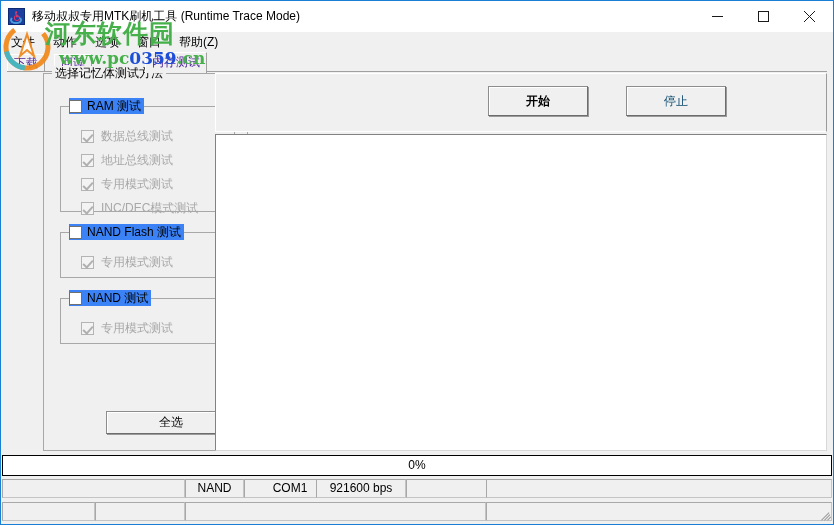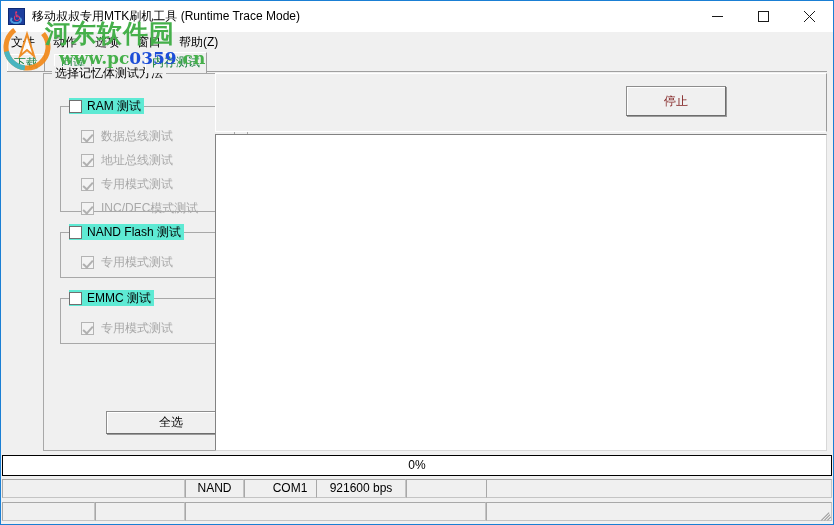--- a/index.html
+++ b/index.html
@@ -116,21 +116,21 @@
     height: 18px;
     line-height: 17px;
     box-sizing: border-box;
     font-size: 12px;
     padding: 0 6px;
     background: #f0f0f0;
     border-left: 1px solid #ffffff;
     border-top: 1px solid #ffffff;
     border-right: 1px solid #a0a0a0;
     white-space: nowrap;
-    color: #15803d;
+    color: #4c1d95;
   }
   .tab.active {
     top: 0px;
     height: 21px;
     line-height: 19px;
     background: #f0f0f0;
     z-index: 3;
     margin-left: 44px;
   }
   #tab-underline {
@@ -160,21 +160,21 @@
     font-size: 12px;
     line-height: 14px;
     height: 14px;
     white-space: nowrap;
     color: #000;
   }
   .groupbox > .gb-title-chk {
     position: absolute;
     top: -9px; left: 8px;
     height: 16px;
-    background: #5eead4;
+    background: #3b82f6;
     padding: 0 3px 0 0;
     display: flex;
     align-items: center;
     white-space: nowrap;
   }
   .gb-title-chk .cb { margin-right: 5px; }
   .gb-title-chk .lbl { font-size: 12px; line-height: 14px; color: #000; }
 
   
   .cb {
@@ -223,21 +223,21 @@
     border-bottom-color: #6d6d6d;
     box-shadow: inset 1px 1px 0 #ffffff, 1px 1px 0 #9a9a9a;
     font-size: 12px;
     color: #000;
     text-align: center;
     padding: 0;
     font-family: "Liberation Sans", "DejaVu Sans", sans-serif;
     cursor: default;
   }
   .btn.bold { font-weight: bold; }
-  .btn.disabled { color: #7f1d1d; }
+  .btn.disabled { color: #0c4a6e; }
 
   #btn-select-all {
     left: 62px; top: 337px;
     width: 130px; height: 23px;
   }
 
   
   #right-panel {
     position: absolute;
     left: 214px; top: 72px;
@@ -446,34 +446,35 @@
         </div>
         <div class="cbrow disabled" style="left:20px; top:22px;">
           <span class="cb checked-disabled"></span>
           <span class="lbl">专用模式测试</span>
         </div>
       </div>
 
       <div class="groupbox" style="left:16px; top:224px; width:175px; height:46px;">
         <div class="gb-title-chk">
           <span class="cb"></span>
-          <span class="lbl">EMMC 测试</span>
+          <span class="lbl">NAND 测试</span>
         </div>
         <div class="cbrow disabled" style="left:20px; top:22px;">
           <span class="cb checked-disabled"></span>
           <span class="lbl">专用模式测试</span>
         </div>
       </div>
 
       <button class="btn" id="btn-select-all">全选</button>
     </div>
   </div>
 
   <div id="right-panel">
     <div id="right-toolbar">
+      <button class="btn bold" id="btn-start">开始</button>
       <button class="btn disabled" id="btn-stop">停止</button>
     </div>
     <div id="log-area"></div>
   </div>
 
   <div id="progress-bar">
     <div id="progress-fill" style="width: 0%;"></div>
     <div id="progress-label">0%</div>
   </div>
 

